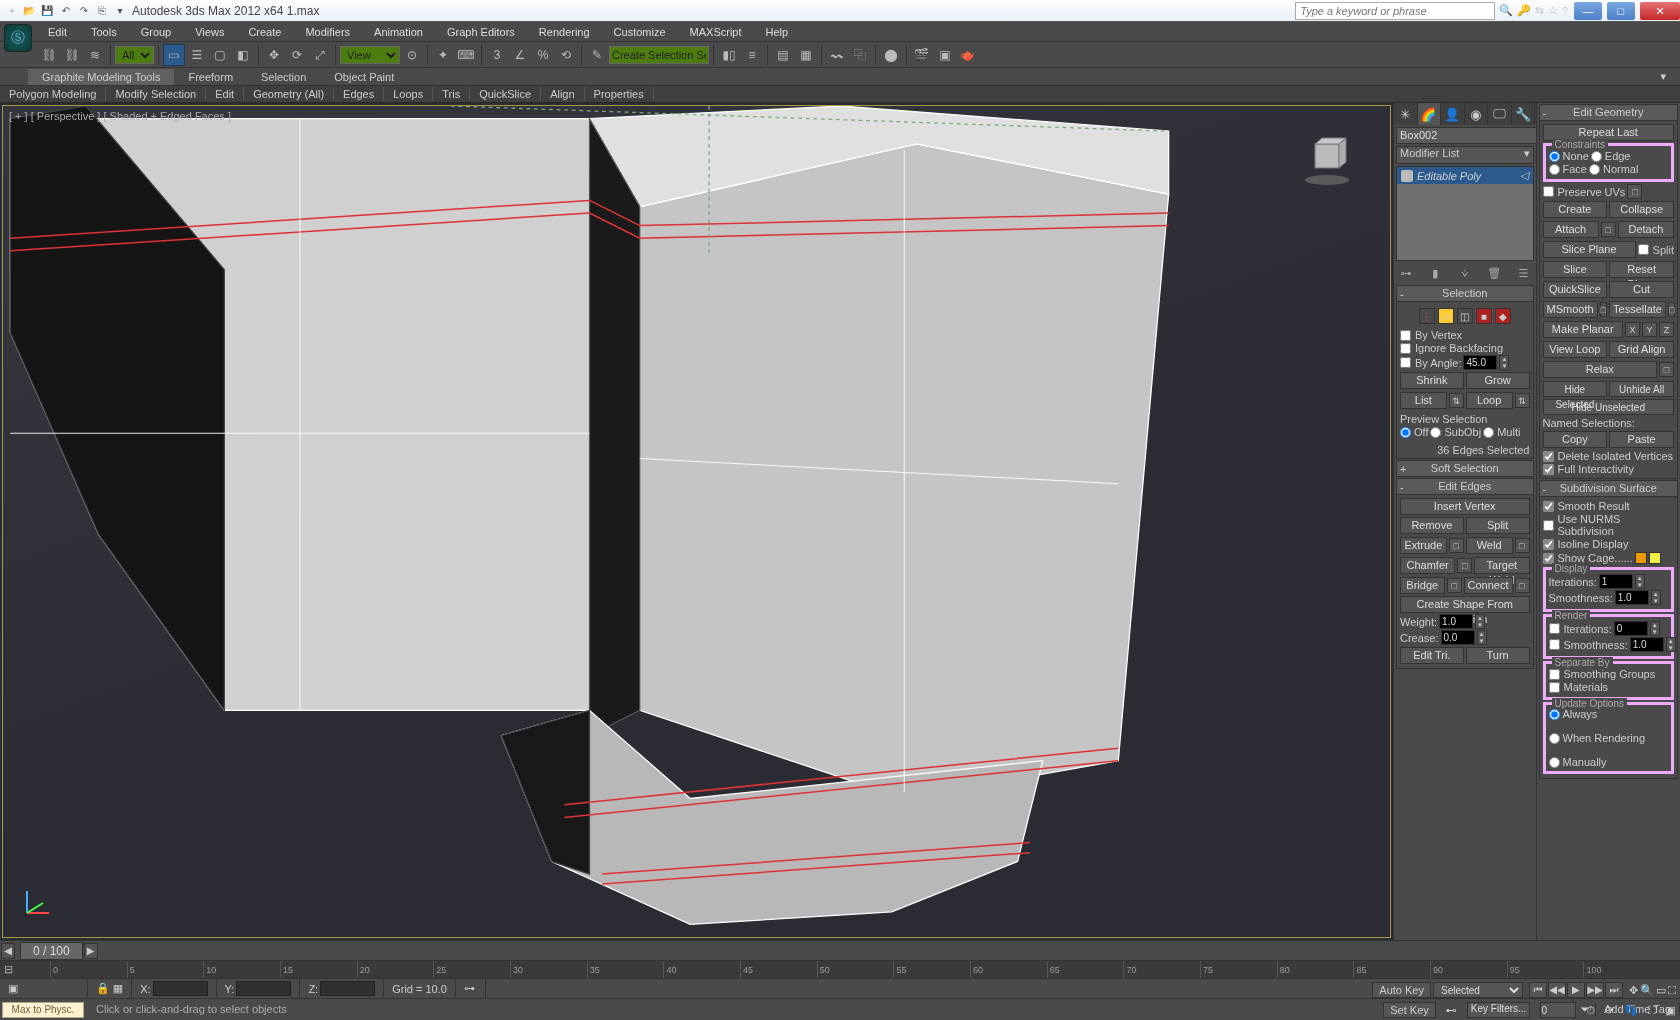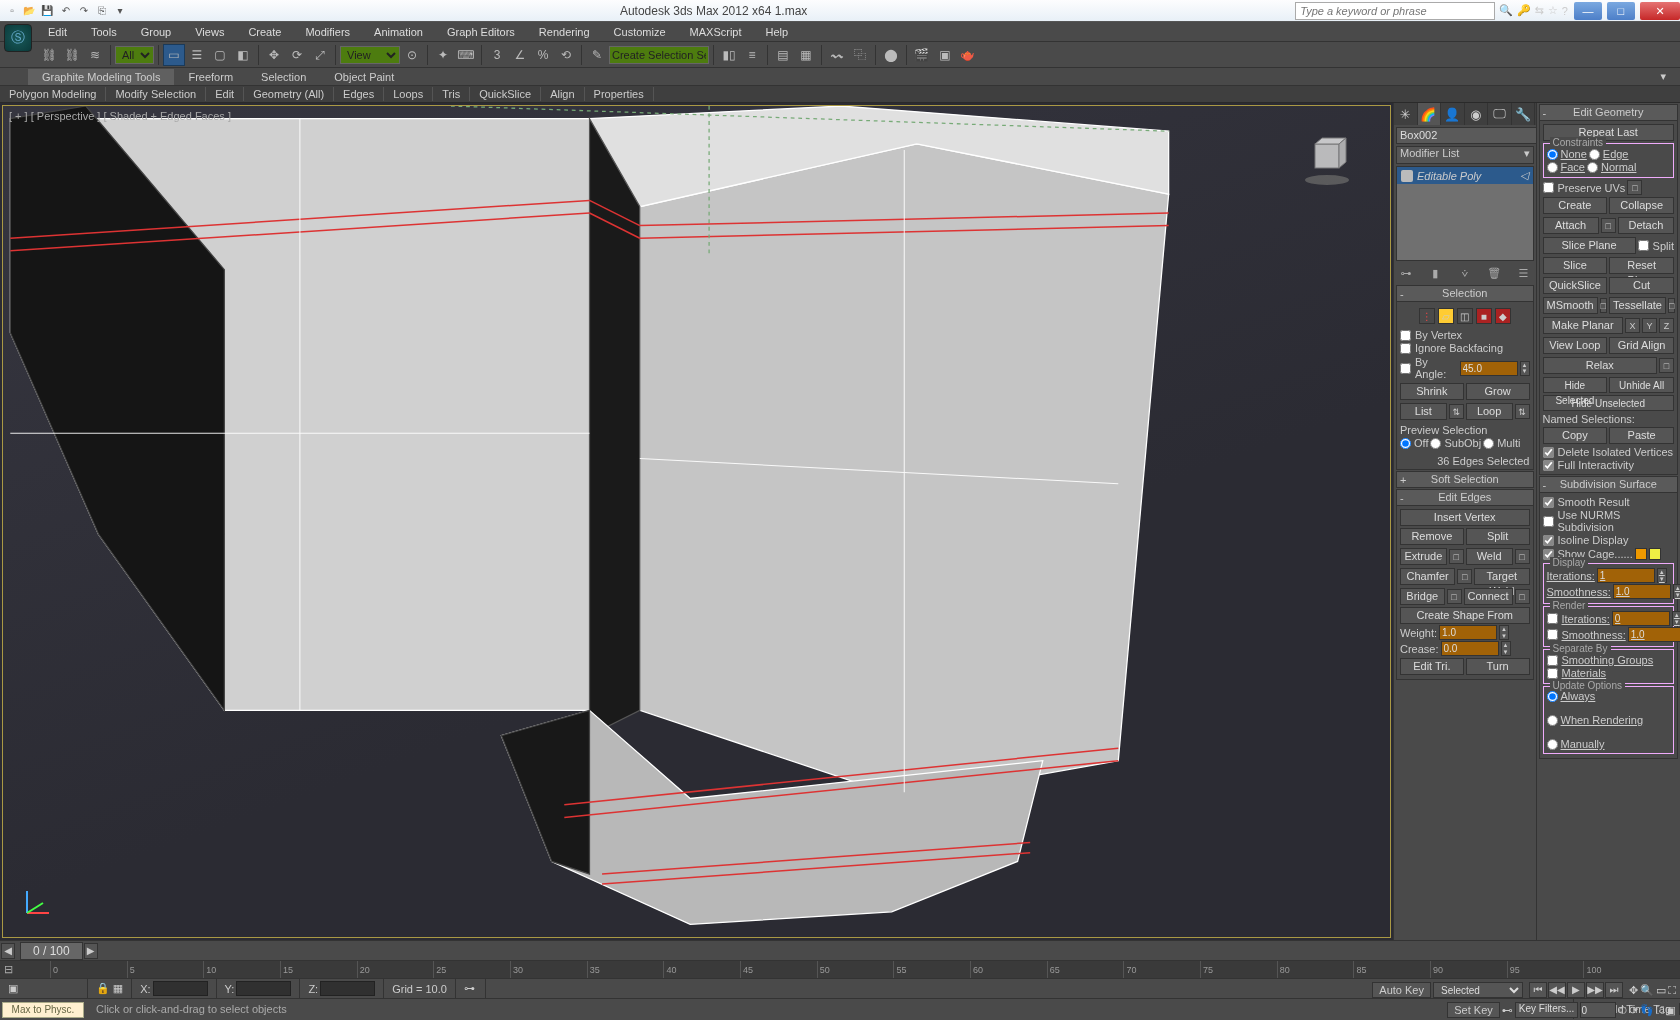--- a/index.html
+++ b/index.html
@@ -1,18 +1,18 @@
 <!DOCTYPE html>
 <html><head>
 <meta charset="utf-8">
 <style>
 * { margin:0; padding:0; box-sizing:border-box; font-family:"Segoe UI",Tahoma,sans-serif; font-size:11px; color:#ccc; }
 body { background:#4a4a4a; width:1680px; height:1020px; overflow:hidden; position:relative; }
 .win-titlebar { height:22px; background:linear-gradient(#fdfdfe,#e8f0f7); display:flex; align-items:center; border-bottom:1px solid #555; }
-.win-titlebar .title { flex:1; text-align:center; color:#444; font-size:12px; }
+.win-titlebar .title { flex:1; color:#444; font-size:12px; }
 .win-titlebar .qat { display:flex; gap:2px; padding:0 4px; }
 .win-titlebar .qat span { width:16px; height:16px; display:inline-flex; align-items:center; justify-content:center; color:#555; font-size:10px; border:1px solid transparent; }
 .win-titlebar .search { display:flex; align-items:center; gap:4px; padding-right:4px; }
 .win-titlebar .search input { width:200px; height:18px; font-size:11px; padding:0 4px; font-style:italic; color:#777; border:1px solid #aaa; background:#fff; }
 .win-titlebar .win-btns span { display:inline-block; width:28px; height:18px; text-align:center; line-height:18px; font-size:11px; margin-left:2px; color:#fff; border-radius:2px; }
 .win-titlebar .win-btns .min { background:linear-gradient(#7aa8e0,#4d7fc8); }
 .win-titlebar .win-btns .max { background:linear-gradient(#7aa8e0,#4d7fc8); }
 .win-titlebar .win-btns .close { background:linear-gradient(#e57373,#c62828); width:40px; }
 .menubar { height:20px; background:#4a4a4a; display:flex; align-items:center; padding-left:36px; gap:0; border-bottom:1px solid #333; }
 .menubar span { padding:3px 12px; color:#ddd; cursor:default; }
@@ -53,46 +53,46 @@
 .btn { height:17px; background:#555; border:1px solid #333; color:#ddd; text-align:center; line-height:15px; font-size:11px; padding:0 3px; cursor:default; margin:1px 0; }
 .btn.sm { height:16px; font-size:10px; }
 .row { display:flex; gap:2px; align-items:center; margin:1px 0; }
 .row .btn { flex:1; }
 .row label { color:#ccc; font-size:11px; }
 .chk { display:flex; align-items:center; gap:4px; margin:1px 0; color:#ccc; font-size:11px; }
 .chk input { width:11px; height:11px; accent-color:#888; }
 .radio { display:flex; align-items:center; gap:3px; font-size:11px; color:#ccc; }
 .radio input { width:11px; height:11px; }
 .spinner { display:flex; align-items:center; gap:2px; }
-.spinner input { width:58px; height:15px; background:#a16207; border:1px solid #333; color:#ddd; font-size:10px; text-align:left; padding:0 2px; }
+.spinner input { width:34px; height:15px; background:#000000; border:1px solid #333; color:#ddd; font-size:10px; text-align:left; padding:0 2px; }
 .spinner .arrows { width:10px; height:15px; background:#555; border:1px solid #333; display:flex; flex-direction:column; }
 .spinner .arrows span { flex:1; font-size:6px; text-align:center; color:#ccc; line-height:6px; }
 .sqbtn { width:15px; height:15px; background:#555; border:1px solid #333; display:inline-flex; align-items:center; justify-content:center; font-size:9px; color:#ccc; }
 .sel-icons { display:flex; justify-content:center; gap:3px; padding:4px 0; }
 .sel-icons span { width:16px; height:16px; border:1px solid #333; display:inline-flex; align-items:center; justify-content:center; font-size:10px; background:#4a4a4a; }
 .sel-icons span.edge { background:#ffcc33; }
 .sel-icons span.dot { color:#e44; }
-.grp { border:1px solid #f0abfc; margin:2px 0; padding:3px 3px 3px 3px; position:relative;text-decoration:underline; }
+.grp { border:3px solid #f0abfc; margin:2px 0; padding:3px 3px 3px 3px; position:relative; }
 .grp .gtitle { position:absolute; top:-7px; left:6px; background:#4a4a4a; padding:0 3px; font-size:10px; color:#aaa; }
 .status { position:absolute; left:0; right:0; bottom:0; height:80px; background:#4a4a4a; border-top:1px solid #333; }
 .timeslider-row { height:20px; display:flex; align-items:center; border-bottom:1px solid #333; position:relative; }
 .timeslider-row .slider-btn { background:#666; border:1px solid #333; padding:1px 12px; margin-left:4px; font-size:12px; color:#ddd; }
 .timeslider-row .arrow { width:14px; height:16px; background:#555; border:1px solid #333; text-align:center; line-height:14px; font-size:10px; margin:0 1px; }
 .trackbar { height:18px; position:relative; border-bottom:1px solid #333; background:#3a3a3a; }
 .trackbar .ruler { position:absolute; left:50px; right:20px; top:0; bottom:0; display:flex; }
 .trackbar .ruler span { flex:1; border-left:1px solid #555; font-size:9px; color:#999; padding-left:2px; padding-top:4px; }
 .statusline { height:20px; display:flex; align-items:center; border-bottom:1px solid #333; font-size:11px; }
 .statusline .seg { padding:0 8px; border-right:1px solid #333; color:#ccc; height:100%; display:flex; align-items:center; }
 .statusline input { background:#303030; border:1px solid #222; color:#ddd; height:15px; width:55px; font-size:10px; padding:0 2px; margin-left:2px; }
 .statusline2 { height:20px; display:flex; align-items:center; }
 .statusline2 .prompt { flex:1; padding:0 8px; color:#aaa; font-size:11px; border-right:1px solid #333; height:100%; display:flex; align-items:center; }
 .anim-controls { display:flex; align-items:center; gap:1px; padding:0 4px; }
 .anim-controls .abtn { width:18px; height:16px; background:#555; border:1px solid #333; text-align:center; line-height:14px; font-size:10px; color:#ccc; }
 .anim-row { position:absolute; right:4px; bottom:22px; display:flex; align-items:center; gap:2px; }
-.anim-row2 { position:absolute; right:4px; bottom:2px; display:flex; align-items:center; gap:2px; }
+.anim-row2 { position:absolute; right:4px; bottom:2px; display:flex; align-items:center; gap:10px; }
 .anim-row .lbl,.anim-row2 .lbl { font-size:11px; color:#ccc; padding:0 4px; }
 .anim-row select,.anim-row2 .kf { height:16px; background:#555; border:1px solid #333; color:#ddd; font-size:10px; padding:0 3px; }
 .mxs { position:absolute; left:2px; bottom:2px; width:82px; height:16px; background:#fff0d0; border:1px solid #aa8; color:#664; font-size:10px; text-align:center; line-height:14px; }
 svg { display:block; }
 </style>
 </head>
 <body>
 
 <div class="win-titlebar">
   <div class="qat">

